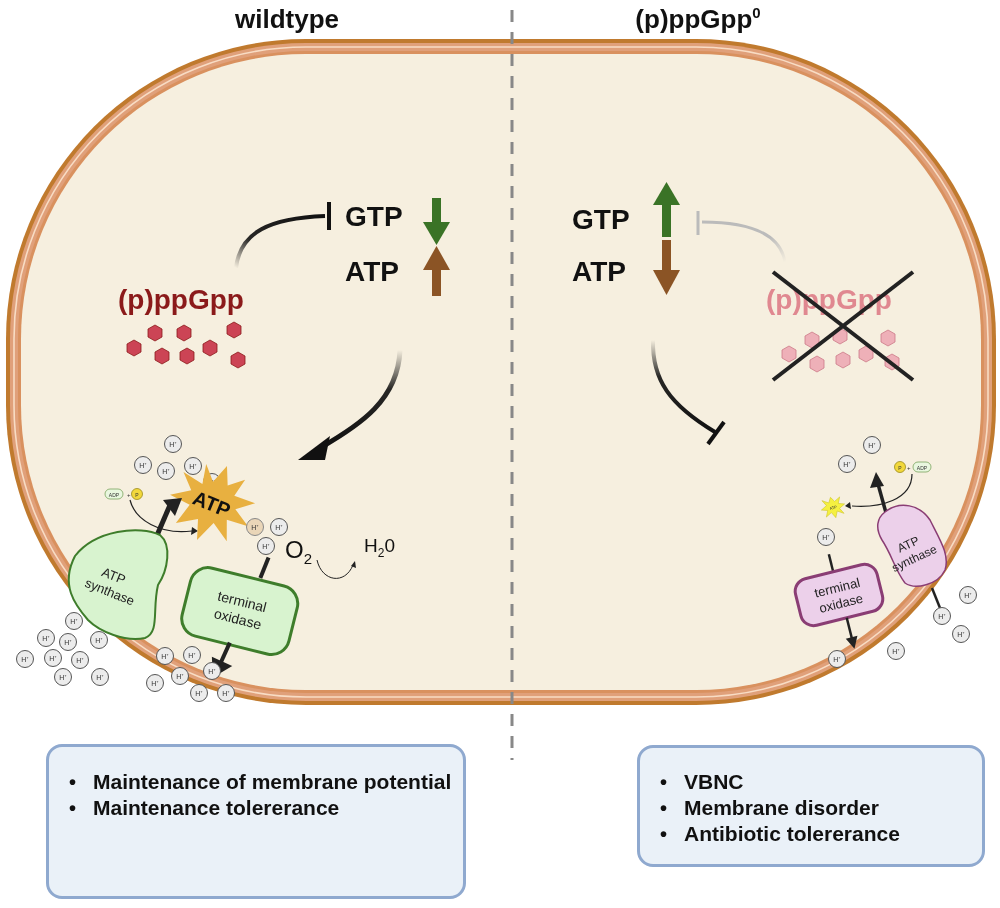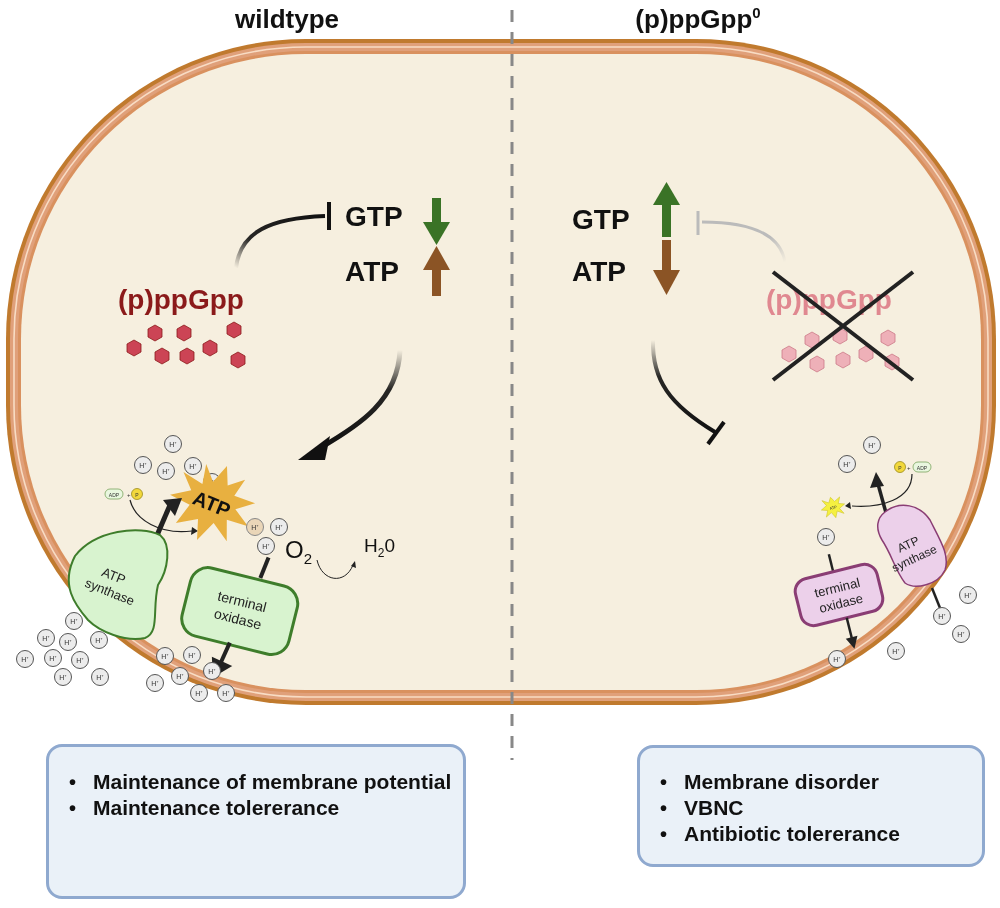--- a/index.html
+++ b/index.html
@@ -337,17 +337,17 @@
 </svg>
 
 <div class="box" style="left:46px; top:744px; width:420px; height:155px; padding:22px 10px 0 14px;">
   <ul>
     <li>Maintenance of membrane potential</li>
     <li>Maintenance tolererance</li>
   </ul>
 </div>
 <div class="box" style="left:637px; top:745px; width:348px; height:122px; padding:21px 10px 0 14px;">
   <ul>
+    <li>VBNC</li>
     <li>Membrane disorder</li>
-    <li>VBNC</li>
     <li>Antibiotic tolererance</li>
   </ul>
 </div>
 
 </body></html>

